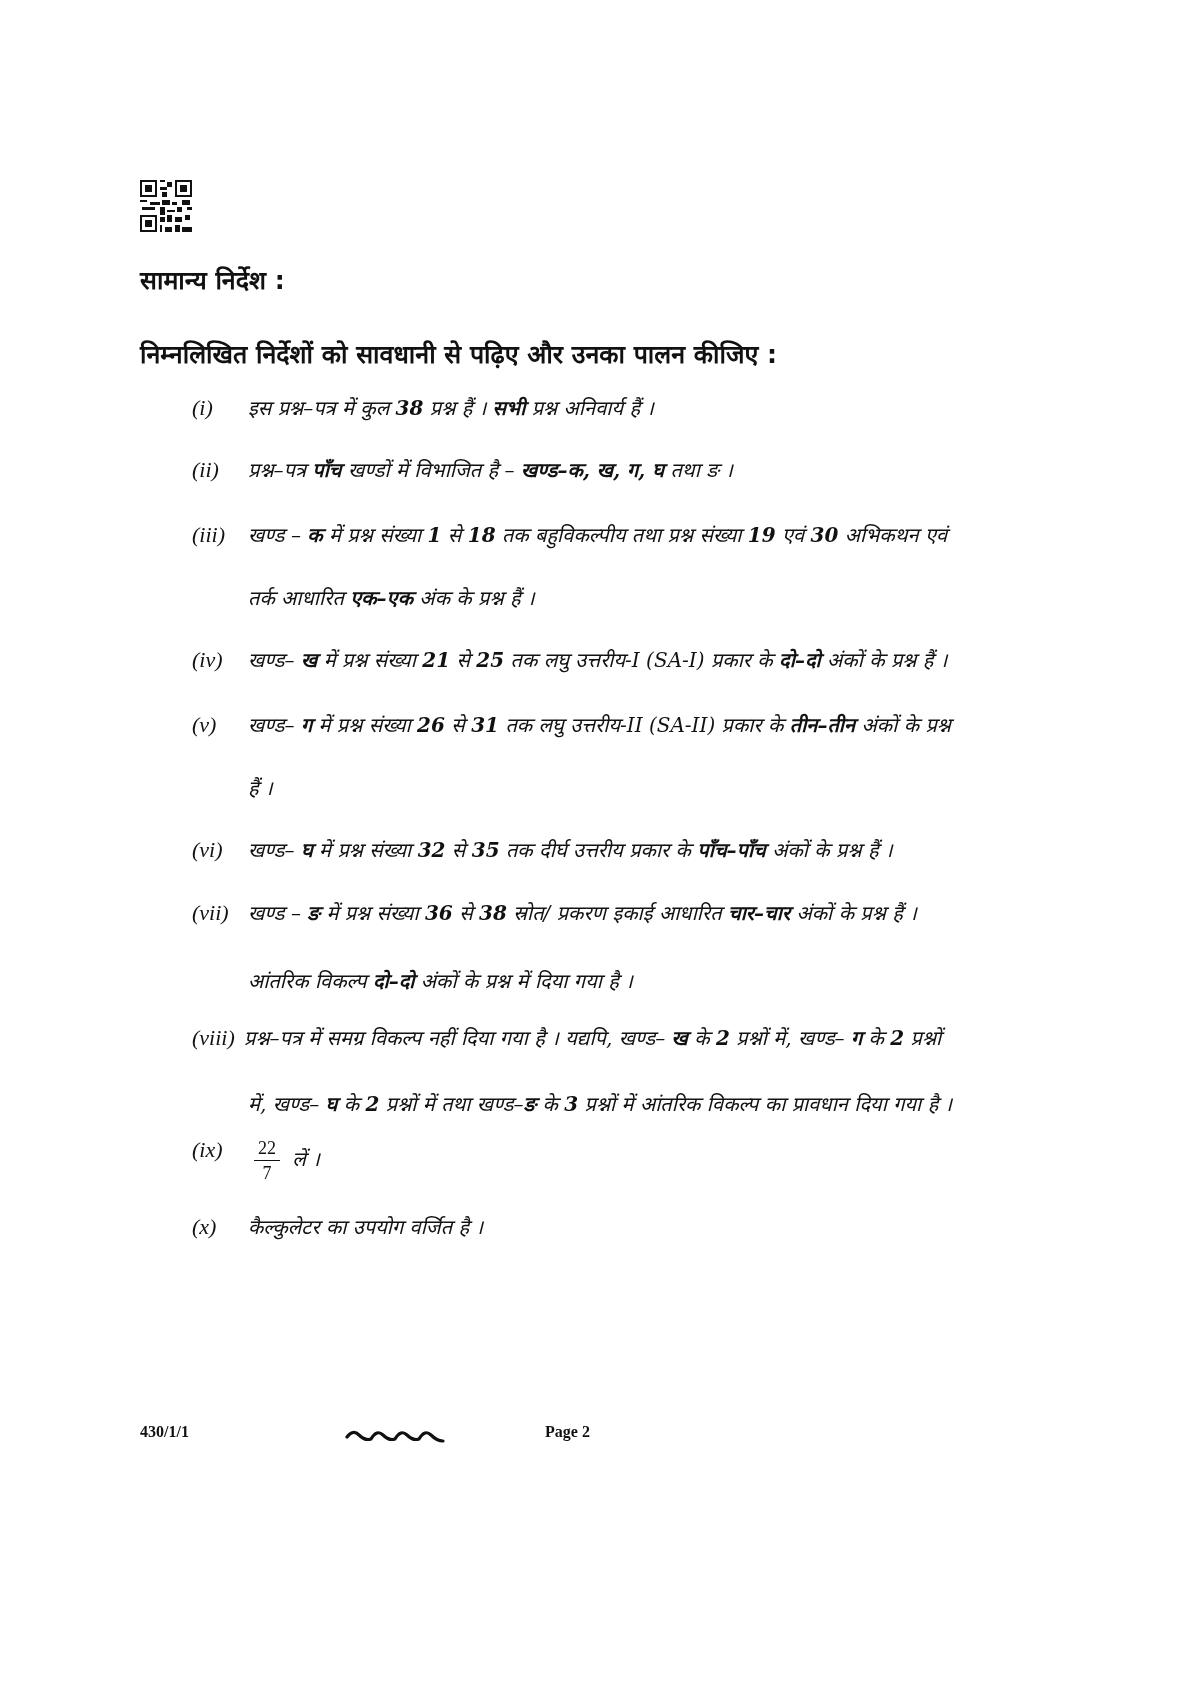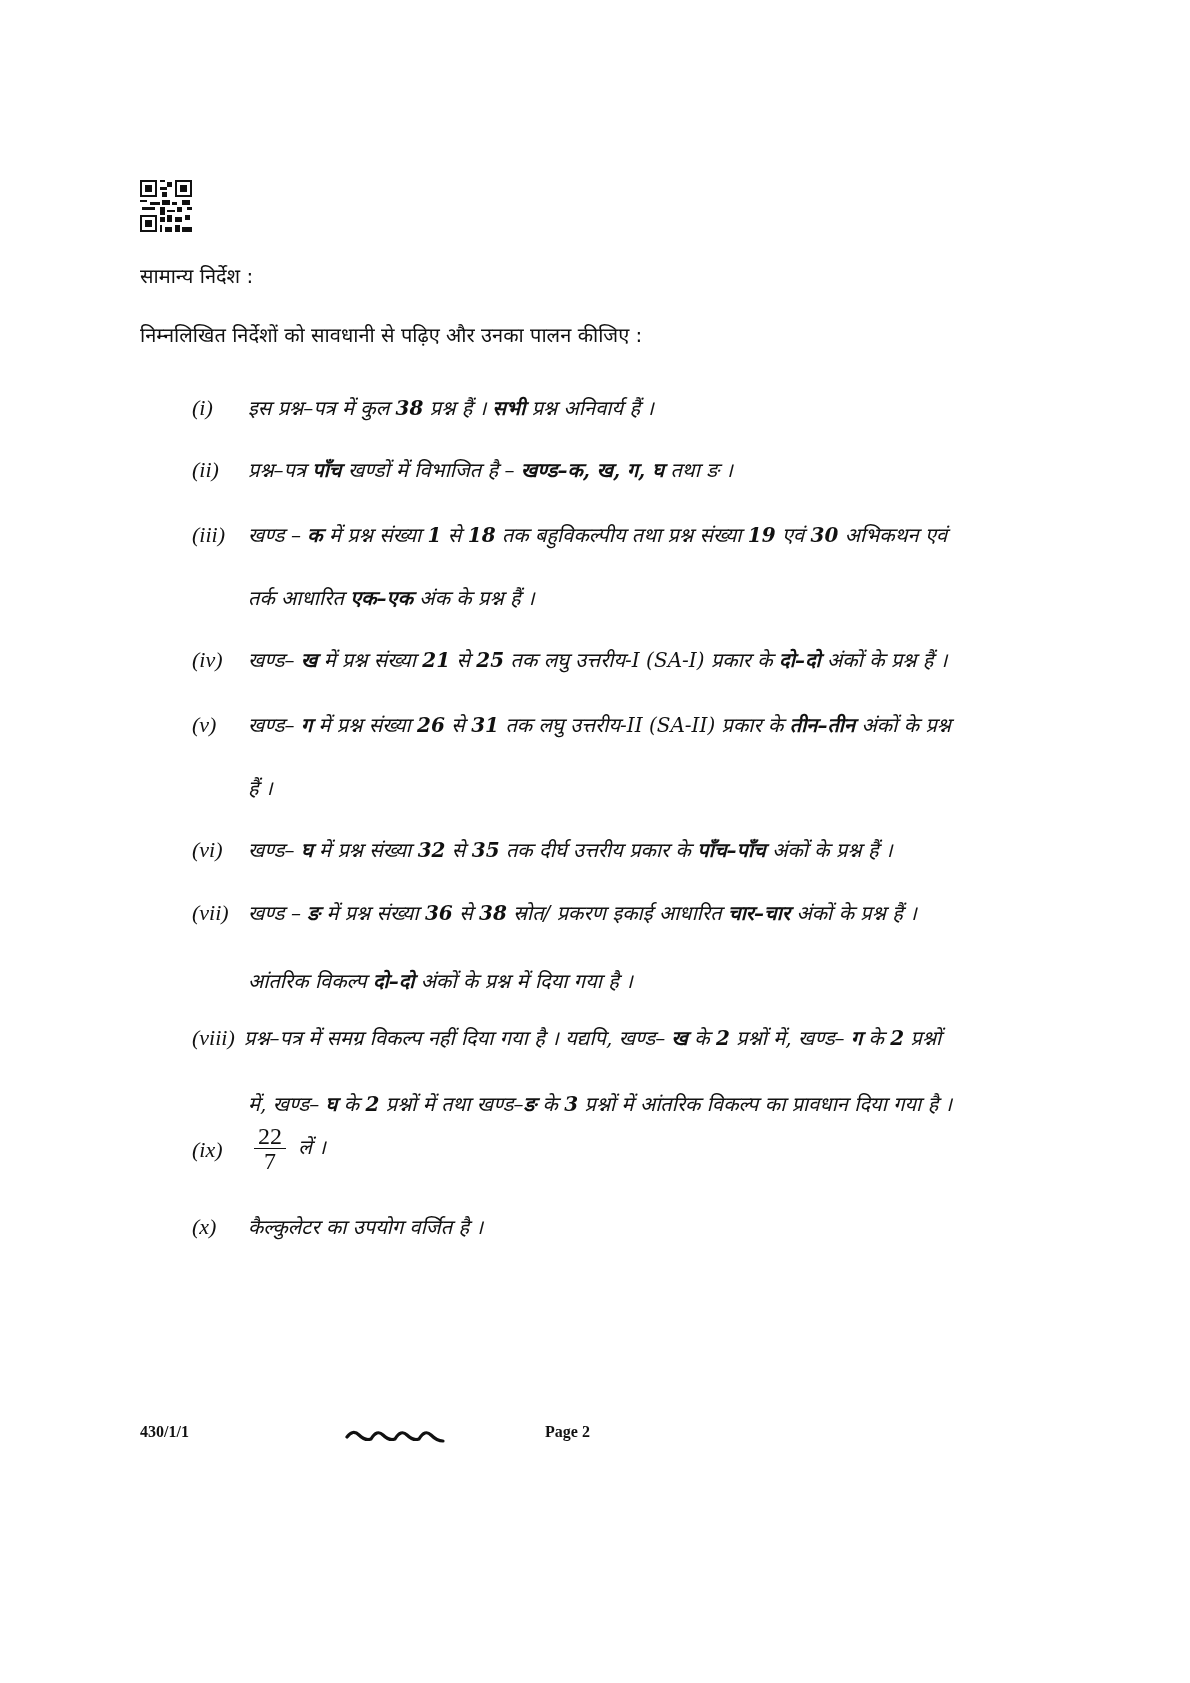--- a/index.html
+++ b/index.html
@@ -7,37 +7,37 @@
     width: 1190px; height: 1683px; position: relative; overflow: hidden;
     font-family: "DejaVu Serif", "Liberation Serif", serif;
     color: #111111;
   }
   .qr {
     position: absolute; left: 140px; top: 180px; width: 52px; height: 52px;
   }
   .heading {
     position: absolute; left: 140px;
     font-family: "DejaVu Sans", "Liberation Sans", sans-serif;
-    font-weight: normal; font-size: 20px; white-space: nowrap;
+    font-weight: bold; font-size: 25px; white-space: nowrap;
   }
   .item {
     position: absolute; left: 192px; width: 860px;
     font-family: "DejaVu Serif", "Liberation Serif", serif;
     font-style: italic; font-size: 20px; line-height: 28px;
   }
   .num {
     position: absolute; left: 0; font-family: "Liberation Serif", "DejaVu Serif", serif;
     font-style: italic; font-size: 22px;
   }
   .txt { position: absolute; left: 56px; white-space: nowrap; }
   .txt.wide { left: 52px; }
   .frac {
     display: inline-block; vertical-align: middle; text-align: center;
-    font-style: normal; font-family: "Liberation Serif", serif; font-size: 24px;
-    line-height: 24px; margin: 0 6px;
+    font-style: normal; font-family: "Liberation Serif", serif; font-size: 18px;
+    line-height: 24px; margin: 12px 6px;
   }
   .frac .top { display: block; border-bottom: 1.5px solid #111; padding: 0 4px; }
   .frac .bot { display: block; }
   .footer-code, .footer-page {
     position: absolute; top: 1423px; font-family: "Liberation Serif", "DejaVu Serif", serif;
     font-weight: bold; font-size: 16px;
   }
   .footer-code { left: 140px; }
   .footer-page { left: 545px; }
   .wave { position: absolute; left: 345px; top: 1427px; width: 100px; height: 20px; }
@@ -76,21 +76,21 @@
       <rect x="14" y="15" width="3" height="2"></rect>
       <rect x="18" y="14" width="2" height="2"></rect>
     <rect x="8" y="18" width="1" height="3"></rect>
       <rect x="10" y="19" width="3" height="2"></rect>
       <rect x="14" y="18" width="2" height="3"></rect>
       <rect x="17" y="19" width="4" height="2"></rect>
   </g>
 </svg>
 
 <div class="heading" style="top:262px;">सामान्य निर्देश :</div>
-<div class="heading" style="top:321px;">निम्नलिखित निर्देशों को सावधानी से पढ़िए और उनका पालन कीजिए :</div>
+<div class="heading" style="top:336px;">निम्नलिखित निर्देशों को सावधानी से पढ़िए और उनका पालन कीजिए :</div>
 
 <div class="item" style="top:394px;">
   <span class="num">(i)</span>
   <span class="txt"><span>इस प्रश्न–पत्र में कुल </span><b>38</b><span> प्रश्न हैं । </span><b>सभी</b><span> प्रश्न अनिवार्य हैं ।</span></span>
 </div>
 
 <div class="item" style="top:456px;">
   <span class="num">(ii)</span>
   <span class="txt"><span>प्रश्न–पत्र </span><b>पाँच</b><span> खण्डों में विभाजित है – </span><b>खण्ड–क, ख, ग, घ</b><span> तथा ङ ।</span></span>
 </div>

